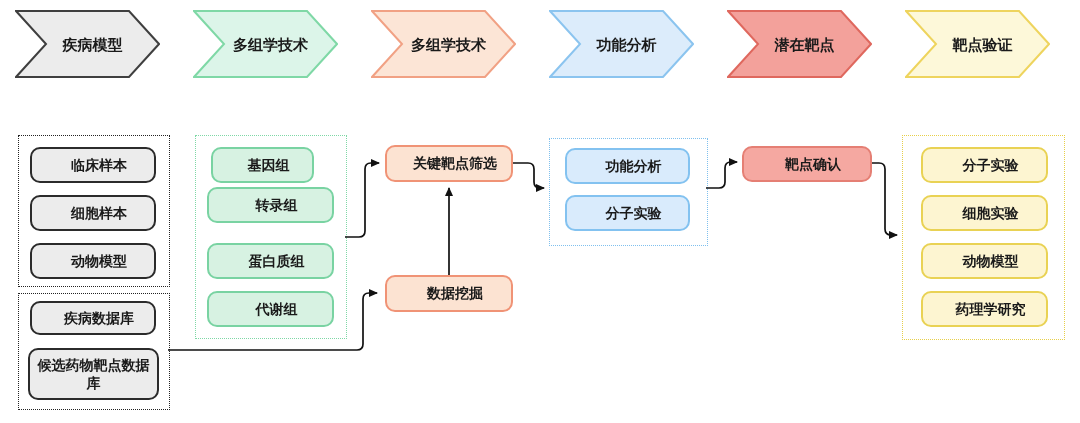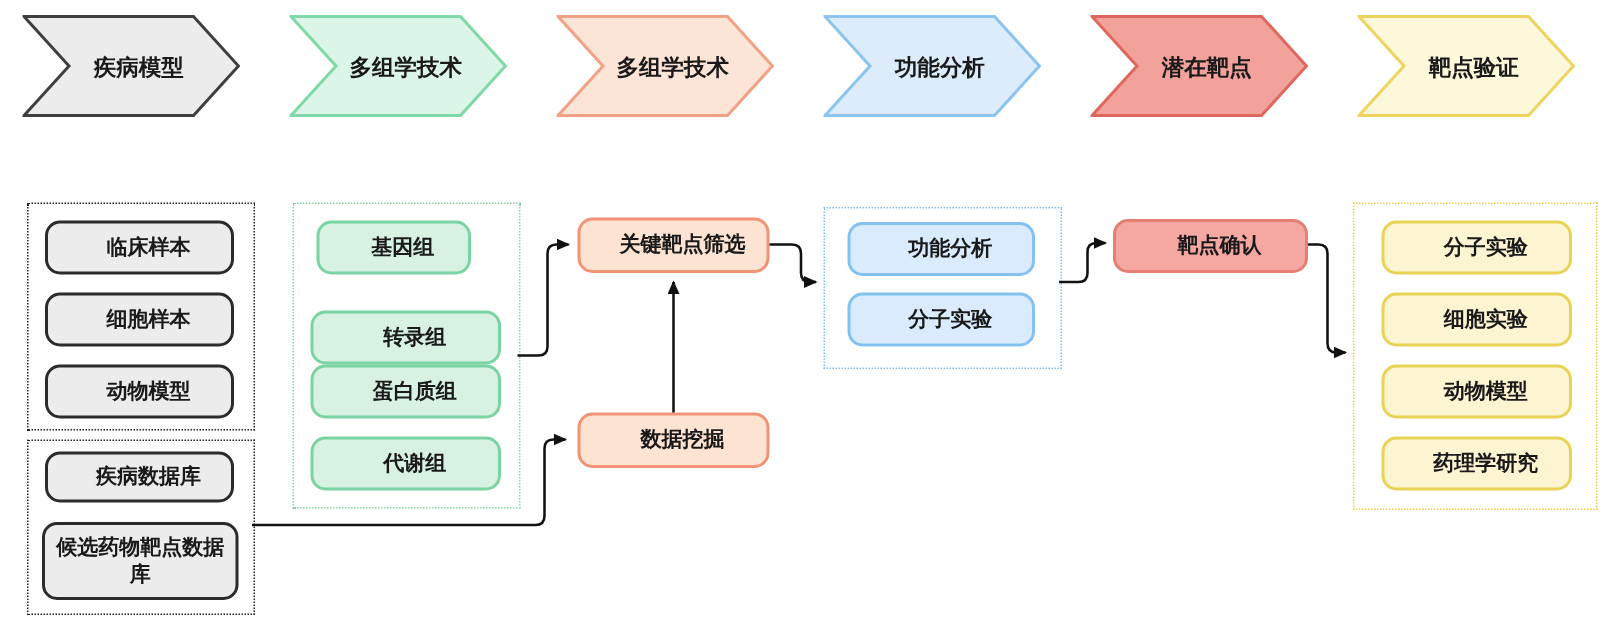--- a/index.html
+++ b/index.html
@@ -90,21 +90,21 @@
   <div class="box" style="left:30px;top:147px;width:126px;">临床样本</div>
   <div class="box" style="left:30px;top:195px;width:126px;">细胞样本</div>
   <div class="box" style="left:30px;top:243px;width:126px;">动物模型</div>
 
   <div class="group" style="left:18px;top:293px;width:150px;height:115px;"></div>
   <div class="box" style="left:30px;top:301px;width:126px;height:34px;">疾病数据库</div>
   <div class="box tall" style="left:28px;top:348px;width:131px;">候选药物靶点数据库</div>
 
   <div class="group green" style="left:195px;top:135px;width:150px;height:202px;"></div>
   <div class="box green" style="left:211px;top:147px;width:103px;">基因组</div>
-  <div class="box green" style="left:207px;top:207px;width:127px;">转录组</div>
+  <div class="box green" style="left:207px;top:187px;width:127px;">转录组</div>
   <div class="box green" style="left:207px;top:243px;width:127px;">蛋白质组</div>
   <div class="box green" style="left:207px;top:291px;width:127px;">代谢组</div>
 
   <div class="box peach" style="left:385px;top:145px;width:128px;height:37px;">关键靶点筛选</div>
   <div class="box peach" style="left:385px;top:275px;width:128px;height:37px;">数据挖掘</div>
 
   <div class="group blue" style="left:549px;top:138px;width:157px;height:106px;"></div>
   <div class="box blue" style="left:565px;top:148px;width:125px;">功能分析</div>
   <div class="box blue" style="left:565px;top:195px;width:125px;">分子实验</div>
 

